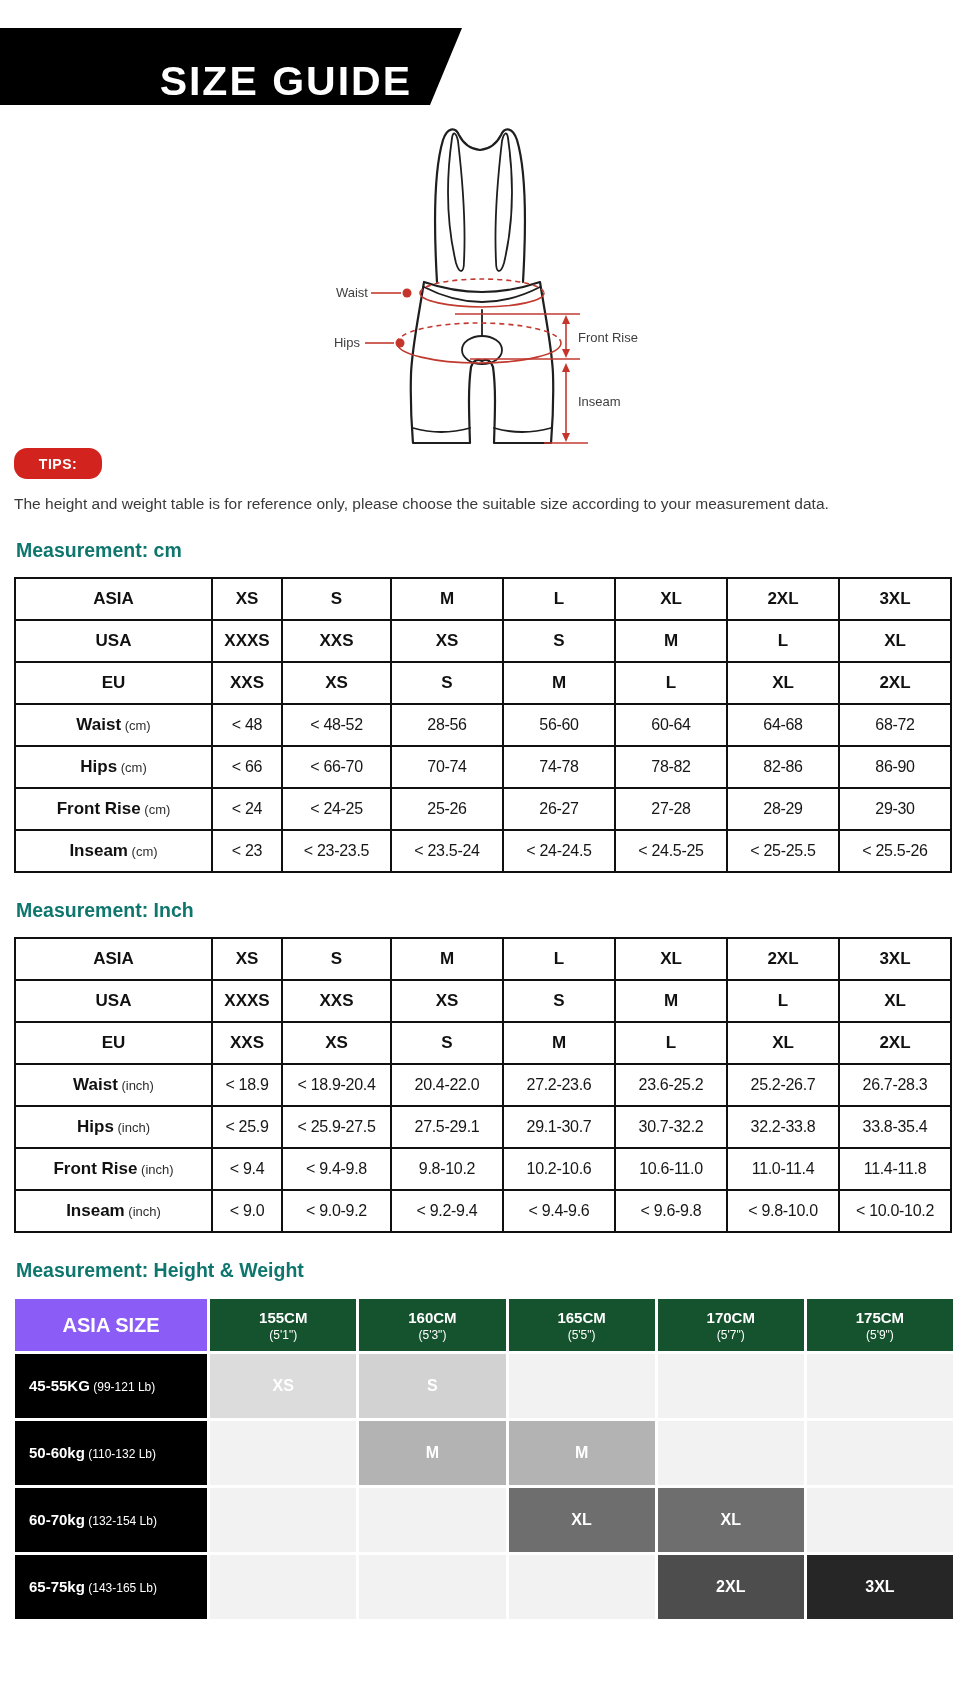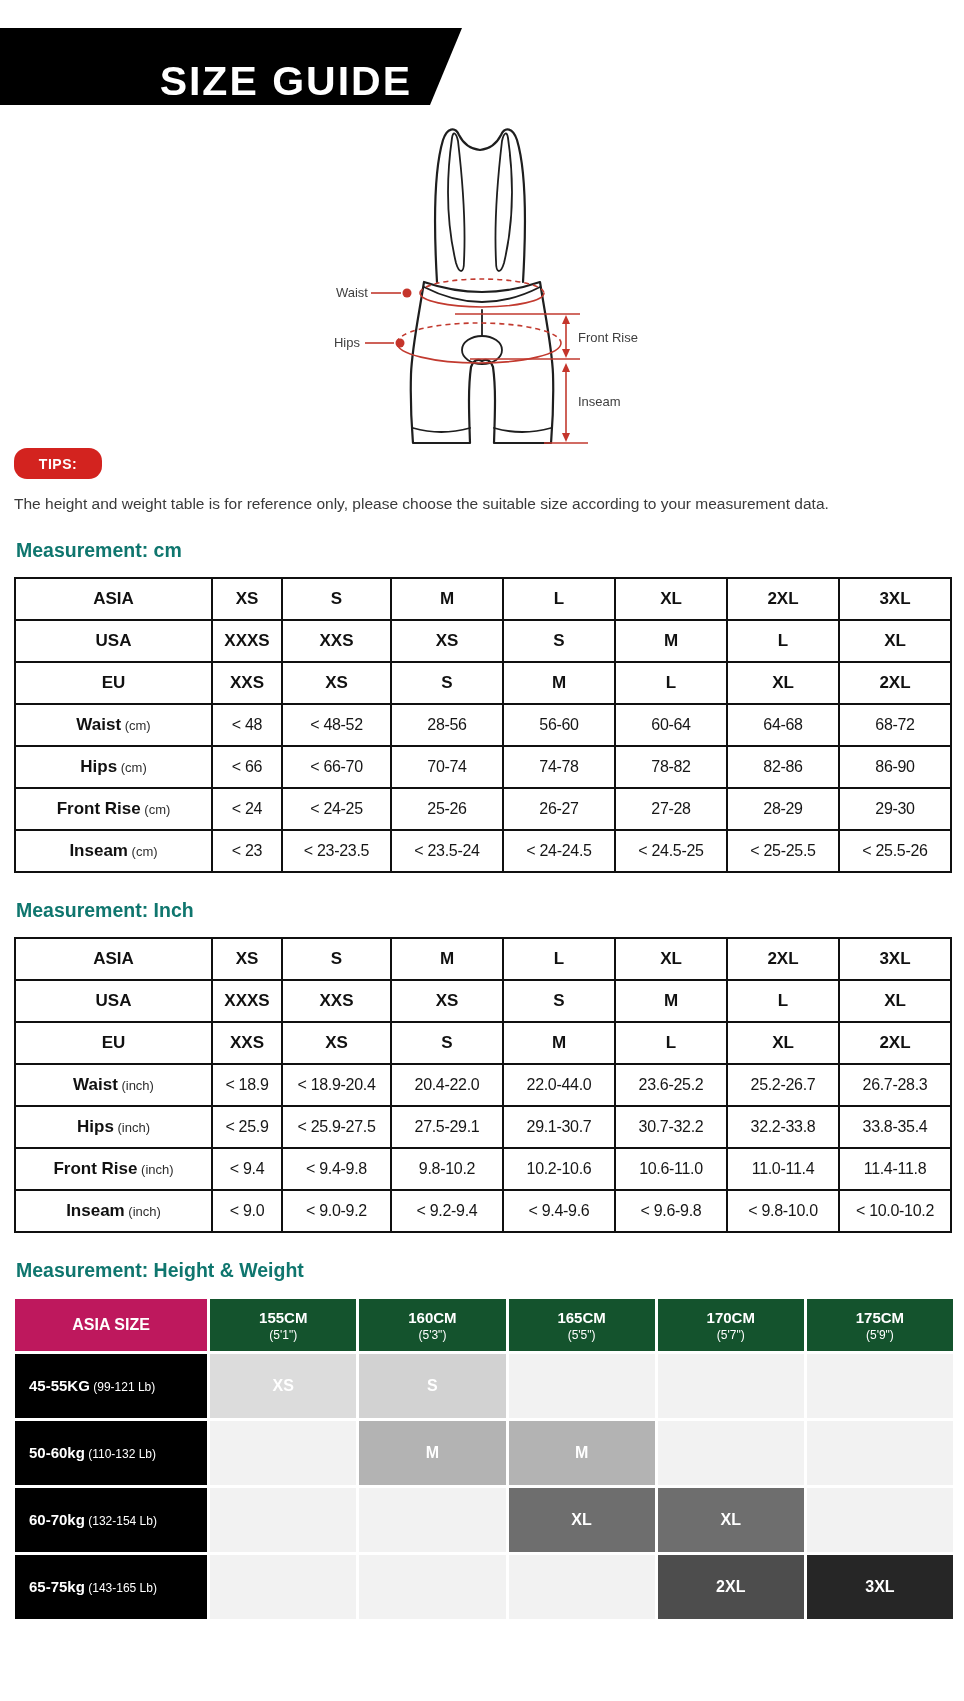--- a/index.html
+++ b/index.html
@@ -39,21 +39,21 @@
   .mtable td.sz{font-weight:bold;font-size:17px;color:#111;}
   .mtable td.val{font-weight:normal;font-size:16px;letter-spacing:-0.3px;color:#161616;}
 
   
   table.hwtable{border-collapse:separate;border-spacing:3px;margin:-1px 0 0 12px;
     width:944px;table-layout:fixed;}
   .hwtable td{text-align:center;vertical-align:middle;}
   .hwtable .hw-head{background:#14532d;color:#fff;height:50px;}
   .hwtable .hw-head .t1{display:block;font-weight:bold;font-size:15px;}
   .hwtable .hw-head .t2{display:block;font-weight:normal;font-size:12px;margin-top:2px;}
-  .hwtable .hw-corner{background:#be185d;color:#fff;font-weight:bold;font-size:16px;}
+  .hwtable .hw-corner{background:#8b5cf6;color:#fff;font-weight:bold;font-size:20px;}
   .hwtable .hw-wcol{background:#000;color:#fff;text-align:left;padding-left:14px;height:62px;margin-left:23px;}
   .hwtable .hw-wcol b{font-size:15px;}
   .hwtable .hw-wcol .lb{font-size:12px;font-weight:normal;}
   .hwtable .hw-cell{height:62px;color:#fff;font-weight:bold;font-size:16px;}
 </style>
 </head>
 <body>
 
 <div class="page">
 
@@ -241,21 +241,21 @@
           <td class="sz">M</td>
           <td class="sz">L</td>
           <td class="sz">XL</td>
           <td class="sz">2XL</td>
         </tr>
         <tr>
           <td class="lbl"><b>Waist</b><span class="sfx"> (inch)</span></td>
           <td class="val">&lt; 18.9</td>
           <td class="val">&lt; 18.9-20.4</td>
           <td class="val">20.4-22.0</td>
-          <td class="val">22.0-44.0</td>
+          <td class="val">27.2-23.6</td>
           <td class="val">23.6-25.2</td>
           <td class="val">25.2-26.7</td>
           <td class="val">26.7-28.3</td>
         </tr>
         <tr>
           <td class="lbl"><b>Hips</b><span class="sfx"> (inch)</span></td>
           <td class="val">&lt; 25.9</td>
           <td class="val">&lt; 25.9-27.5</td>
           <td class="val">27.5-29.1</td>
           <td class="val">29.1-30.7</td>

